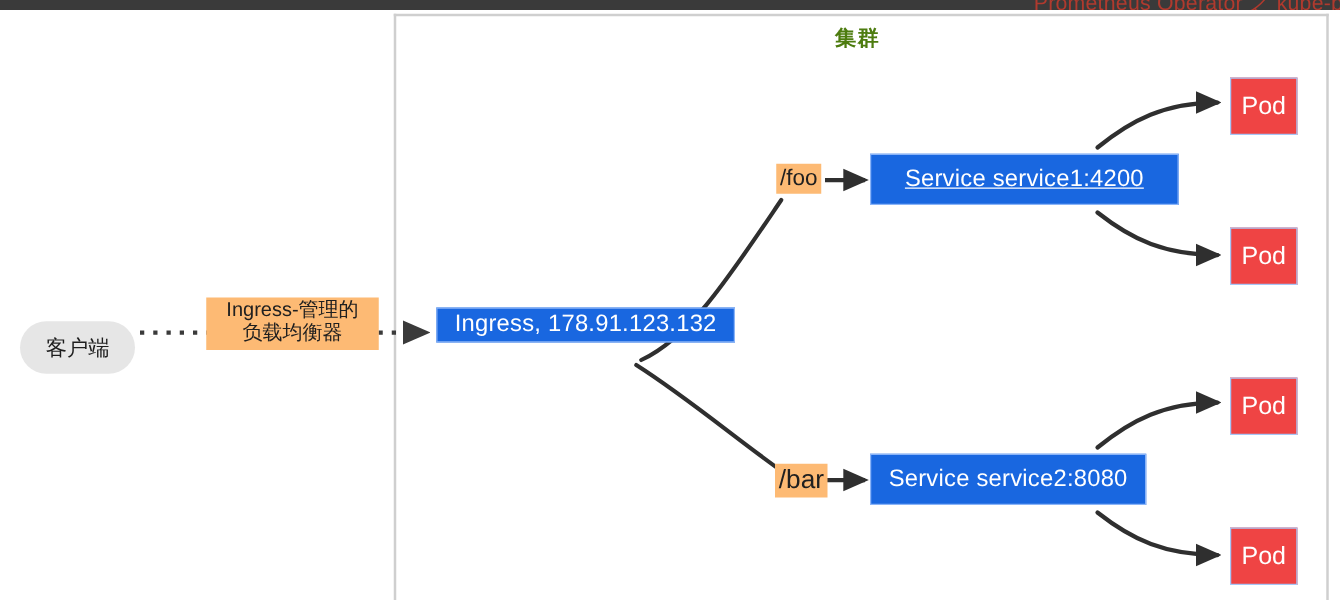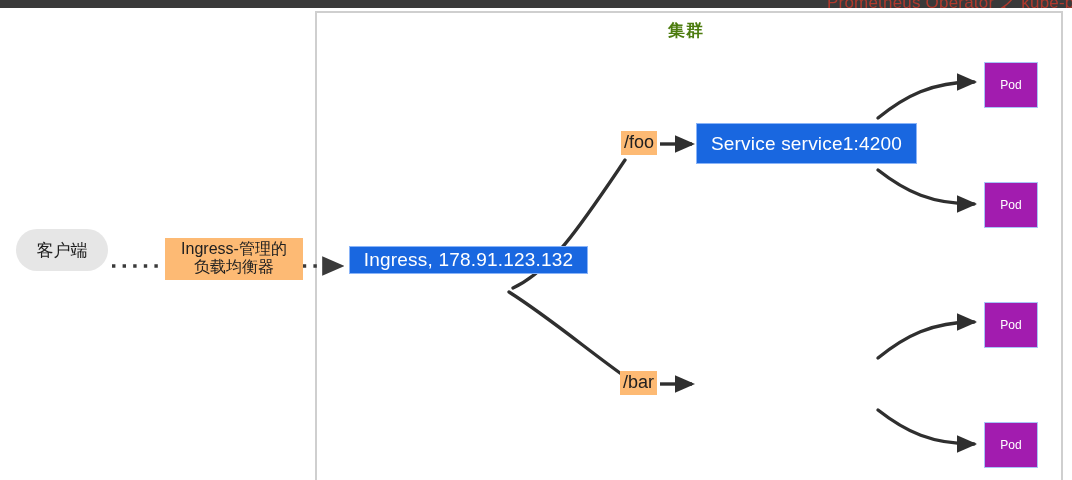--- a/index.html
+++ b/index.html
@@ -74,47 +74,48 @@
   }
   .blue-box {
     background: #1967e0;
     color: #ffffff;
     border: 1px solid #8ab4f8;
     font-size: 19px;
     letter-spacing: .2px;
     white-space: nowrap;
   }
   .pod-box {
-    background: #a21caf;
+    background: #ef4444;
     color: #ffffff;
     border: 1px solid #a7c6f7;
-    font-size: 12px;
+    font-size: 20px;
   }
   #client-node {
     left: 16px;
-    top: 229px;
+    top: 257px;
     width: 92px;
     height: 42px;
     background: #e6e6e6;
     border-radius: 21px;
     color: #1d1d1d;
     font-size: 17px;
     text-align: right;
   }
   #ingress-node {
     left: 349px;
     top: 246px;
     width: 239px;
     height: 28px;
   }
   #service1-node {
     left: 696px;
     top: 123px;
-    width: 221px;
+    width: 247px;
     height: 41px;
+    text-decoration: underline;
   }
   #service2-node {
     left: 696px;
     top: 363px;
     width: 221px;
     height: 41px;
   }
   #pod-1 { left: 984px; top: 62px;  width: 54px; height: 46px; }
   #pod-2 { left: 984px; top: 182px; width: 54px; height: 46px; }
   #pod-3 { left: 984px; top: 302px; width: 54px; height: 46px; }
@@ -138,21 +139,21 @@
   }
   #foo-label {
     left: 621px;
     top: 131px;
     font-size: 18px;
     padding: 1px 3px 2px 3px;
   }
   #bar-label {
     left: 620px;
     top: 371px;
-    font-size: 18px;
+    font-size: 21px;
     padding: 1px 3px 2px 3px;
   }
 </style>
 </head>
 <body>
 
 <div id="canvas">
 
   <div id="page-chrome-strip">
     <div id="clipped-heading">Prometheus Operator 之 kube-prom</div>
@@ -208,20 +209,21 @@
       <path d="M 878 410 C 906 432, 932 444, 974 444" fill="none" stroke="#2f2f2f" stroke-width="3.4" stroke-linecap="round" marker-end="url(#arrow-solid)"></path>
     </g>
   </svg>
 
   <div class="node" id="client-node">客户端</div>
 
   <div class="node blue-box" id="ingress-node">Ingress, 178.91.123.132</div>
 
   <div class="node blue-box" id="service1-node">Service service1:4200</div>
 
+  <div class="node blue-box" id="service2-node">Service service2:8080</div>
 
   <div class="node pod-box" id="pod-1">Pod</div>
 
   <div class="node pod-box" id="pod-2">Pod</div>
 
   <div class="node pod-box" id="pod-3">Pod</div>
 
   <div class="node pod-box" id="pod-4">Pod</div>
 
   <div class="edge-label" id="lb-label">Ingress-管理的

